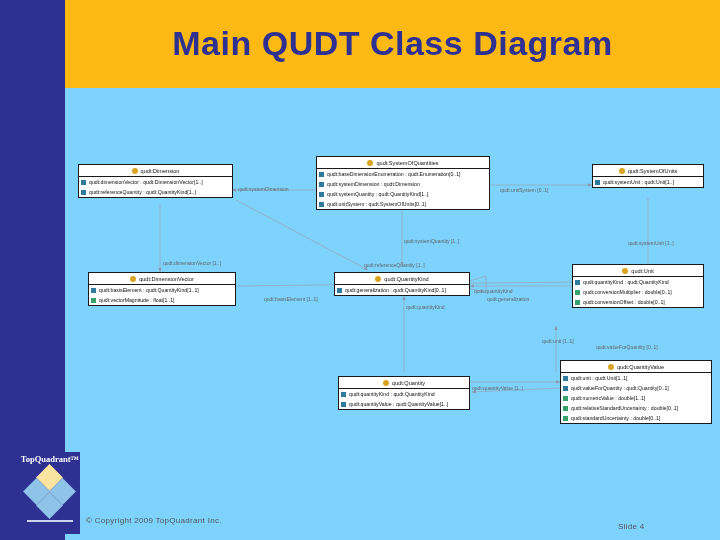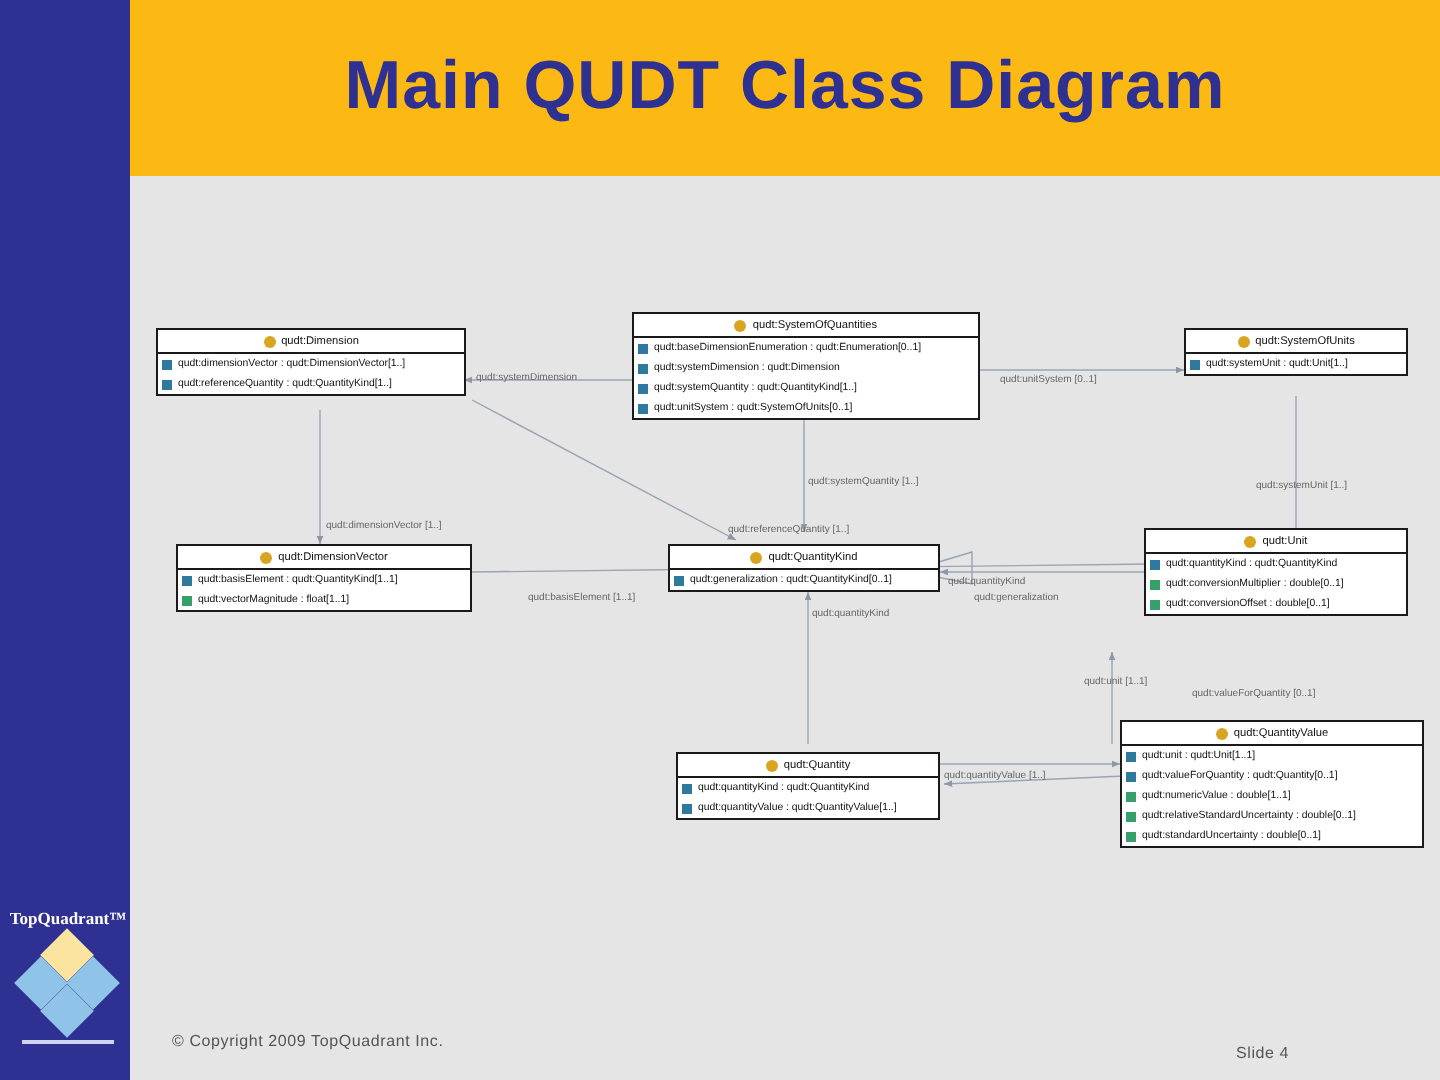--- a/index.html
+++ b/index.html
@@ -1,27 +1,27 @@
 <!DOCTYPE html>
 <html><head>
 <meta charset="utf-8">
 <style>
   html,body{margin:0;padding:0;background:#fff;}
   body{width:720px;height:540px;overflow:hidden;font-family:"Liberation Sans",sans-serif;}
-  #slide{position:relative;width:720px;height:540px;background:#e5e5e5;overflow:hidden;}
+  #slide{position:relative;width:720px;height:540px;background:#7dd3fc;overflow:hidden;}
 
   
   .left-band{position:absolute;left:0;top:0;width:65px;height:540px;background:#2e3192;}
   .title-band{position:absolute;left:65px;top:0;width:655px;height:88px;background:#fcb913;}
   .title-text{position:absolute;left:65px;top:24px;width:655px;text-align:center;
      font-size:34px;font-weight:bold;color:#2e3192;letter-spacing:.5px;
      font-family:"Liberation Sans",sans-serif;}
 
   
-  .logo-box{position:absolute;left:4px;top:452px;width:60px;height:82px;background:#2e3192;}
+  .logo-box{position:absolute;left:20px;top:452px;width:60px;height:82px;background:#2e3192;}
   .logo-word{position:absolute;left:0;top:2px;width:60px;text-align:center;color:#ffffff;
      font-size:8.5px;font-weight:bold;font-family:"Liberation Serif",serif;}
   .dia{position:absolute;width:19px;height:19px;transform:rotate(45deg);}
   .d-top{left:20px;top:16px;background:#fbe3a0;}
   .d-left{left:7px;top:30px;background:#8fc3e8;}
   .d-right{left:33px;top:30px;background:#8fc3e8;}
   .d-bot{left:20px;top:44px;background:#8fc3e8;}
   .logo-rule{position:absolute;left:7px;top:68px;width:46px;height:2px;background:#cfd4ee;}
 
   .copyright{position:absolute;left:86px;top:516px;font-size:8px;color:#555;

